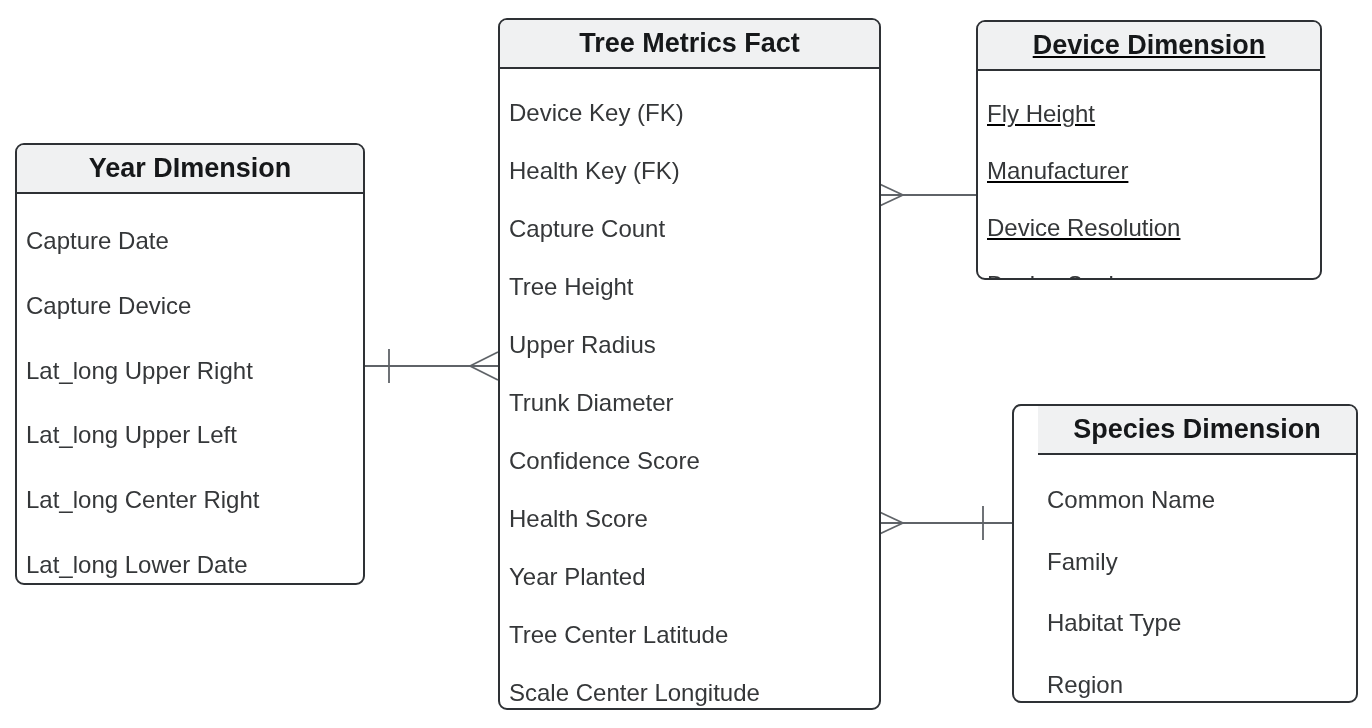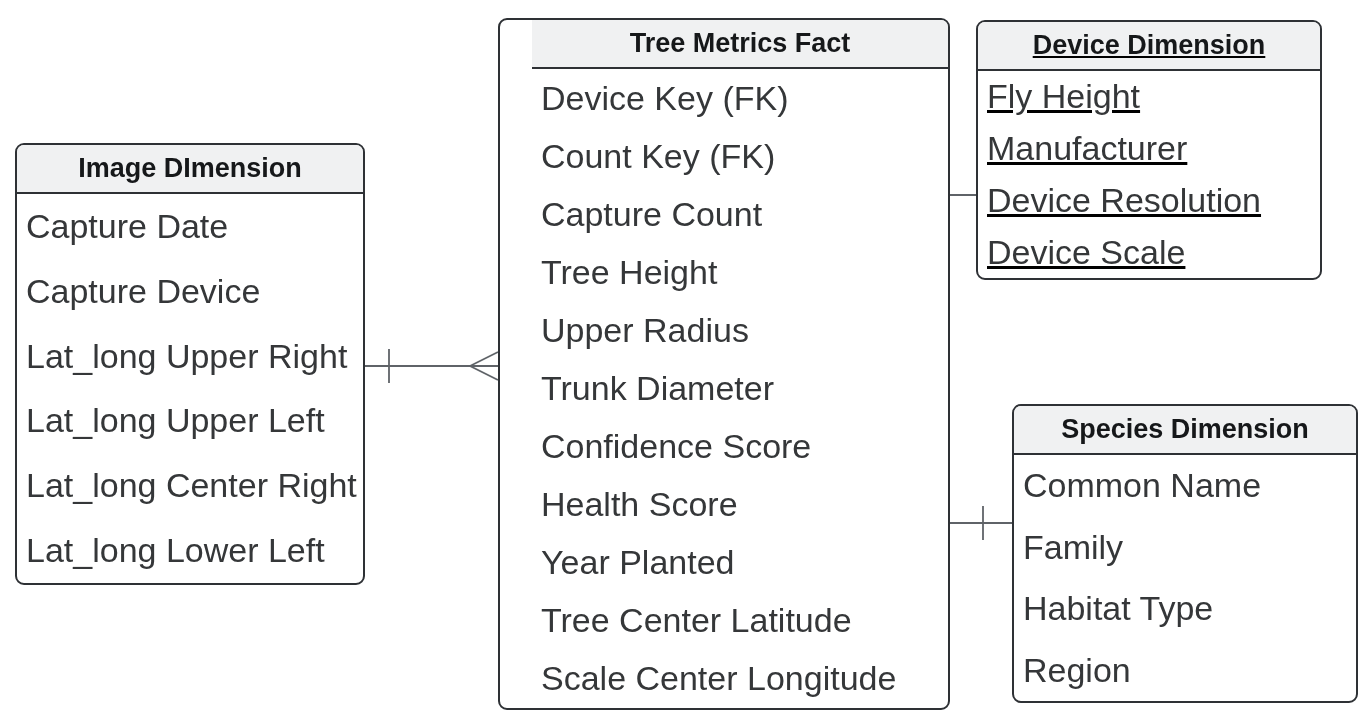--- a/index.html
+++ b/index.html
@@ -29,29 +29,30 @@
     border-bottom: 2.5px solid #2e3135;
     display: flex; align-items: center; justify-content: center;
     font-size: 27px; font-weight: bold; color: #16181a;
     white-space: nowrap;
   }
   .entity-rows { flex: 1 1 auto; display: flex; flex-direction: column; }
   .entity-row {
     flex: 1 1 0;
     display: flex; align-items: center;
     padding-left: 9px;
-    font-size: 34px; color: #353739;
+    font-size: 24px; color: #353739;
     white-space: nowrap;
+    margin-top: 29px;
   }
 
   
   #entity-image-dimension  { left: 15px;   top: 143px; width: 350px; height: 442px; }
-  #entity-tree-metrics-fact{ left: 498px;  top: 18px;  width: 452px; height: 692px; padding-left: 32px; }
+  #entity-tree-metrics-fact{ left: 498px;  top: 18px;  width: 383px; height: 692px; }
   #entity-device-dimension { left: 976px; top: 20px;  width: 346px; height: 260px; text-decoration: underline; }
-  #entity-species-dimension{ left: 1012px; top: 404px; width: 346px; height: 299px; }
+  #entity-species-dimension{ left: 1012px; top: 404px; width: 346px; height: 299px; padding-left: 24px; }
 </style>
 </head>
 <body>
 
 <div class="canvas">
 
   <svg class="connectors" viewBox="0 0 1372 728" xmlns="http://www.w3.org/2000/svg">
 
     <g>
       <line x1="365" y1="366" x2="498" y2="366"></line>
@@ -69,38 +70,38 @@
 
     <g>
       <line x1="873" y1="523" x2="1012" y2="523"></line>
       <line x1="903" y1="523" x2="873" y2="509"></line>
       <line x1="903" y1="523" x2="873" y2="537"></line>
       <line x1="983" y1="506" x2="983" y2="540"></line>
     </g>
   </svg>
 
   <div class="entity" id="entity-image-dimension">
-    <div class="entity-header">Image DImension</div>
+    <div class="entity-header">Year DImension</div>
     <div class="entity-rows">
 
     <div class="entity-row">Capture Date</div>
         <div class="entity-row">Capture Device</div>
         <div class="entity-row">Lat_long Upper Right</div>
         <div class="entity-row">Lat_long Upper Left</div>
         <div class="entity-row">Lat_long Center Right</div>
-        <div class="entity-row">Lat_long Lower Left</div>
+        <div class="entity-row">Lat_long Lower Date</div>
       </div>
   </div>
 
   <div class="entity" id="entity-tree-metrics-fact">
     <div class="entity-header">Tree Metrics Fact</div>
     <div class="entity-rows">
 
     <div class="entity-row">Device Key (FK)</div>
-        <div class="entity-row">Count Key (FK)</div>
+        <div class="entity-row">Health Key (FK)</div>
         <div class="entity-row">Capture Count</div>
         <div class="entity-row">Tree Height</div>
         <div class="entity-row">Upper Radius</div>
         <div class="entity-row">Trunk Diameter</div>
         <div class="entity-row">Confidence Score</div>
         <div class="entity-row">Health Score</div>
         <div class="entity-row">Year Planted</div>
         <div class="entity-row">Tree Center Latitude</div>
         <div class="entity-row">Scale Center Longitude</div>
       </div>

